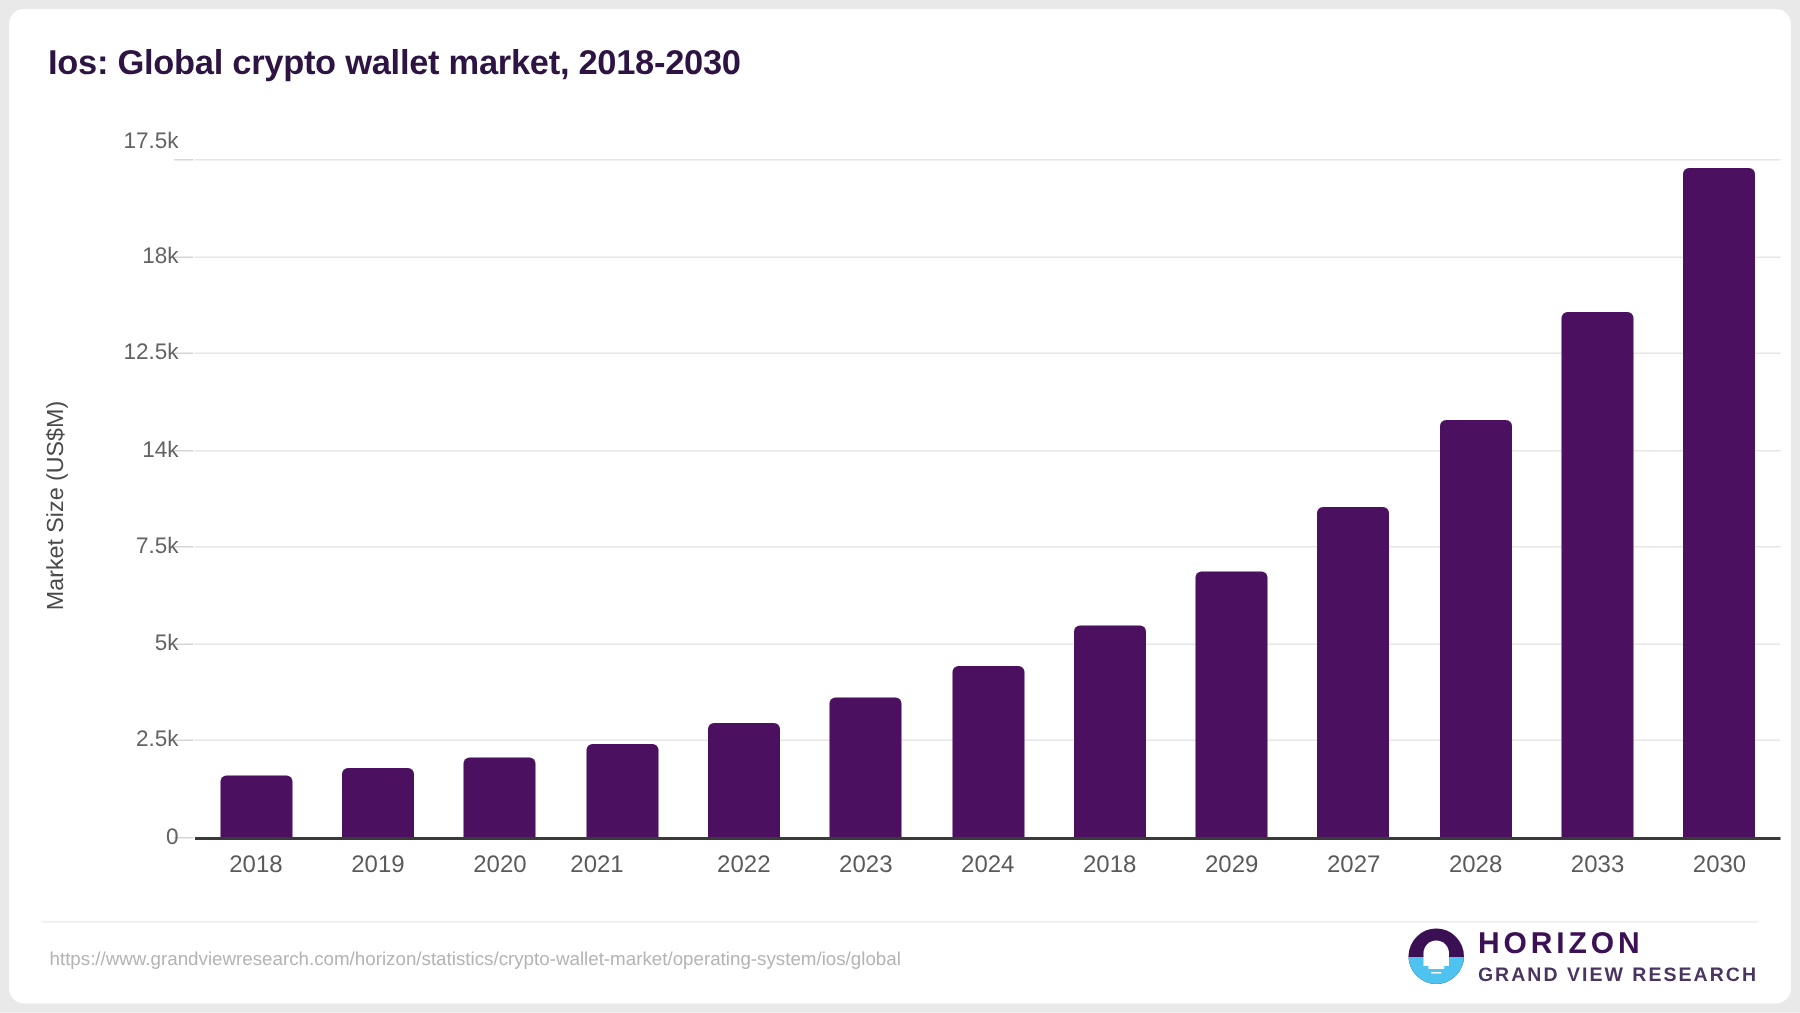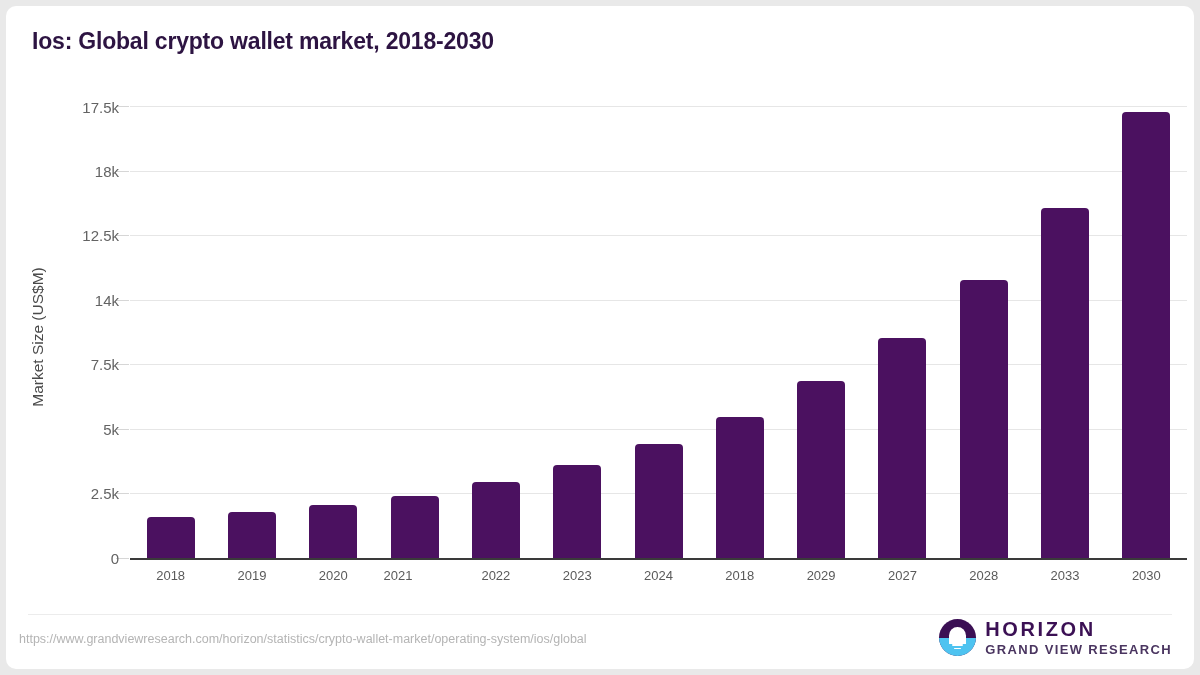--- a/index.html
+++ b/index.html
@@ -89,36 +89,36 @@
     position: absolute;
     background: #4b1160;
     border-top-left-radius: 4px;
     border-top-right-radius: 4px;
   }
   .xtick-label {
     position: absolute;
     top: 562px;
     width: 90px;
     text-align: center;
-    font-size: 13px;
+    font-size: 16px;
     color: #5a5a5a;
     white-space: nowrap;
   }
 
   .footer-sep {
     position: absolute;
     left: 22px;
     top: 608px;
     width: 1144px;
     height: 1px;
     background: #ececec;
   }
   .source-url {
     position: absolute;
-    left: 13px;
+    left: 27px;
     top: 626px;
     font-size: 12.5px;
     color: #b4b4b4;
     white-space: nowrap;
   }
   .logo-wrap {
     position: absolute;
     right: 22px;
     top: 613px;
     display: flex;
@@ -209,21 +209,21 @@
         <div class="ytick-label" style="top: 422.857px;">5k</div>
         <div class="ytick-dash" style="top: 358.286px;"></div>
         <div class="ytick-label" style="top: 358.286px;">7.5k</div>
         <div class="ytick-dash" style="top: 293.714px;"></div>
         <div class="ytick-label" style="top: 293.714px;">14k</div>
         <div class="ytick-dash" style="top: 229.143px;"></div>
         <div class="ytick-label" style="top: 229.143px;">12.5k</div>
         <div class="ytick-dash" style="top: 164.571px;"></div>
         <div class="ytick-label" style="top: 164.571px;">18k</div>
         <div class="ytick-dash" style="top: 100px;"></div>
-        <div class="ytick-label" style="top: 101px;">17.5k</div>
+        <div class="ytick-label" style="top: 88px;">17.5k</div>
       </div>
     <div class="axis-baseline"></div>
     <div id="bars">
         <div class="bar" title="2018: 1580" style="left: 140.654px; width: 48px; top: 511.191px; height: 40.8091px; background: rgb(75, 17, 96);"></div>
         <div class="bar" title="2019: 1770" style="left: 221.962px; width: 48px; top: 506.283px; height: 45.7166px; background: rgb(75, 17, 96);"></div>
         <div class="bar" title="2020: 2070" style="left: 303.269px; width: 48px; top: 498.535px; height: 53.4651px; background: rgb(75, 17, 96);"></div>
         <div class="bar" title="2021: 2400" style="left: 384.577px; width: 48px; top: 490.011px; height: 61.9886px; background: rgb(75, 17, 96);"></div>
         <div class="bar" title="2022: 2950" style="left: 465.885px; width: 48px; top: 475.806px; height: 76.1943px; background: rgb(75, 17, 96);"></div>
         <div class="bar" title="2023: 3620" style="left: 547.192px; width: 48px; top: 458.501px; height: 93.4994px; background: rgb(75, 17, 96);"></div>
         <div class="bar" title="2024: 4400" style="left: 628.5px; width: 48px; top: 438.354px; height: 113.646px; background: rgb(75, 17, 96);"></div>

